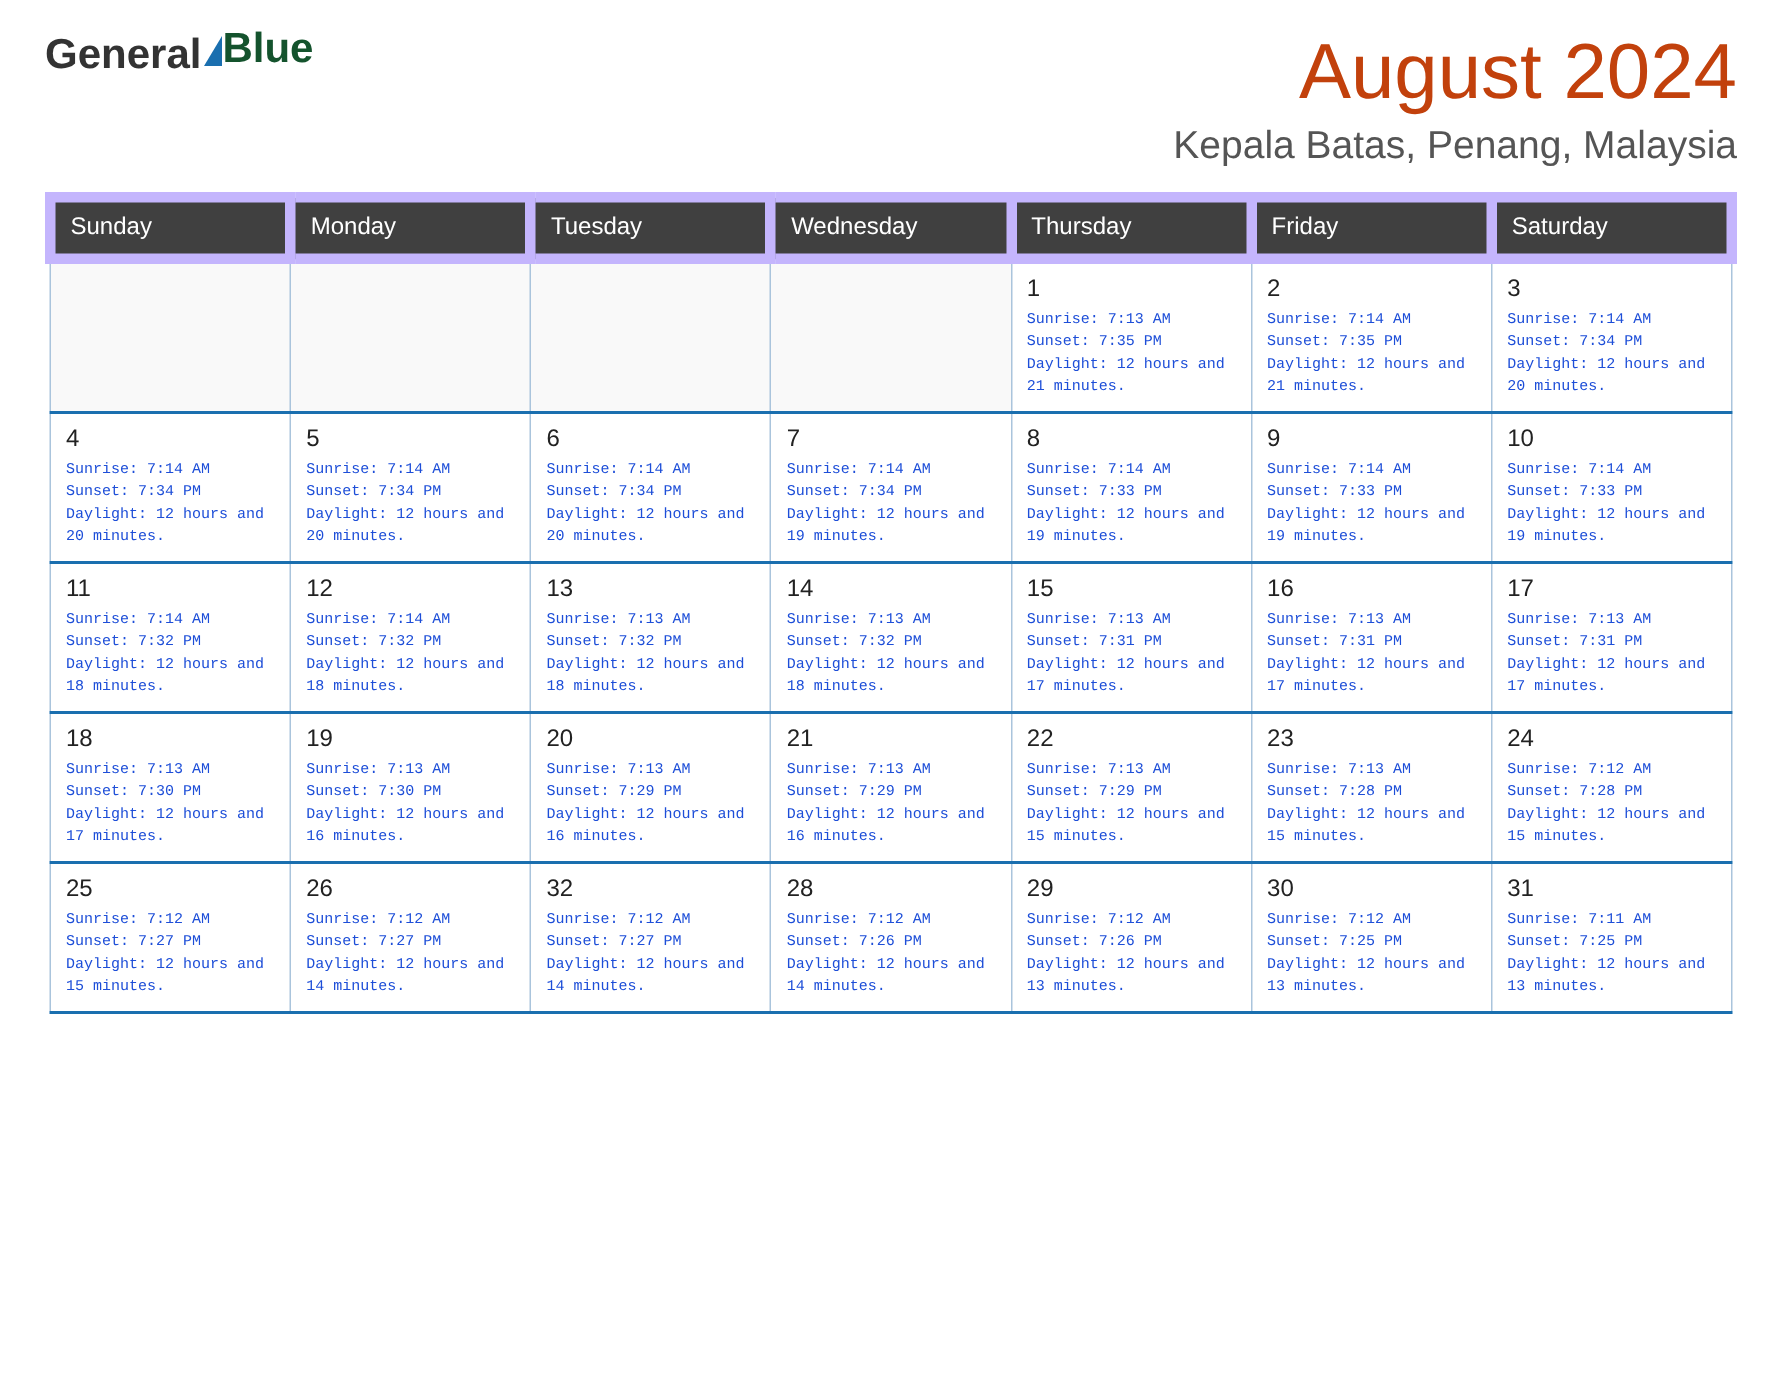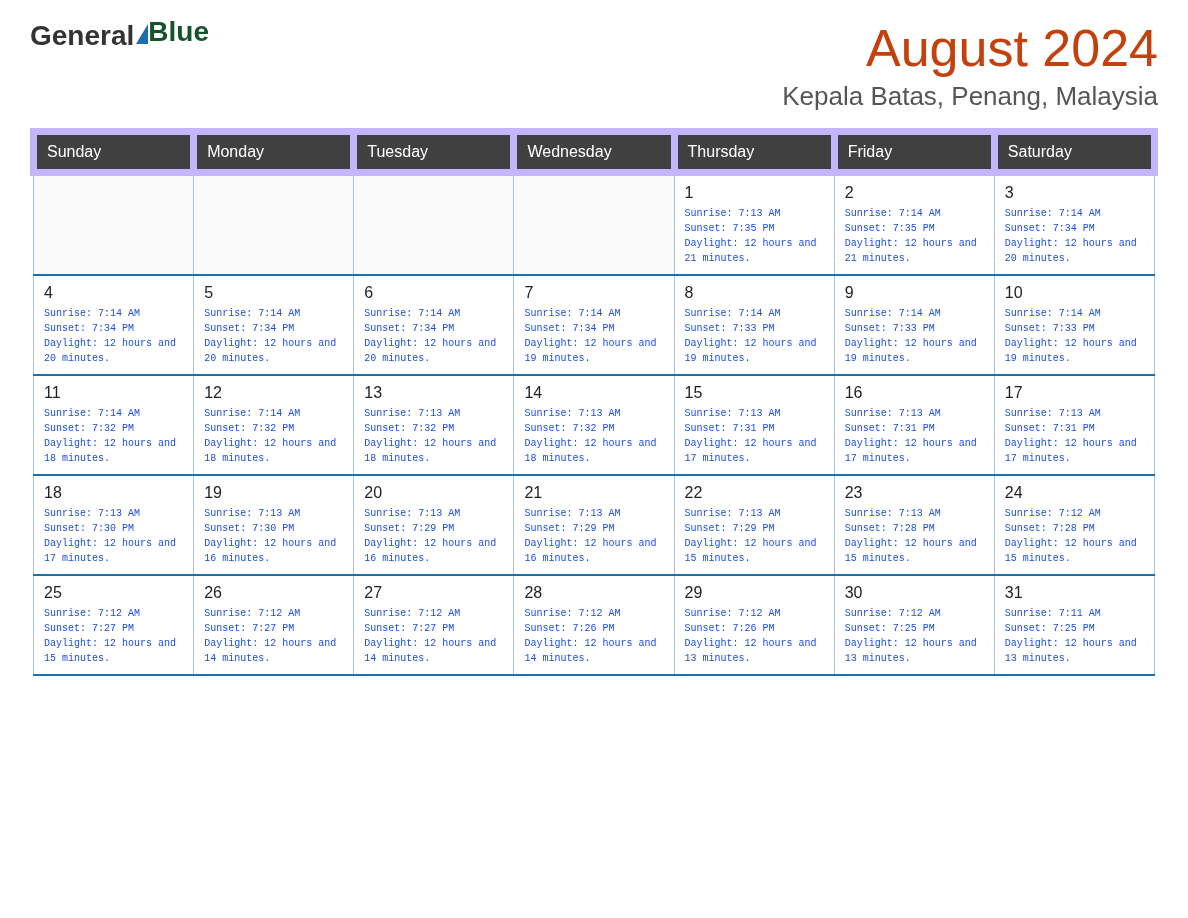--- a/index.html
+++ b/index.html
@@ -246,21 +246,21 @@
       <tr>
         <td>
           <span class="day-number">25</span>
           <div class="day-info">Sunrise: 7:12 AM<br>Sunset: 7:27 PM<br>Daylight: 12 hours and 15 minutes.</div>
         </td>
         <td>
           <span class="day-number">26</span>
           <div class="day-info">Sunrise: 7:12 AM<br>Sunset: 7:27 PM<br>Daylight: 12 hours and 14 minutes.</div>
         </td>
         <td>
-          <span class="day-number">27</span>
+          <span class="day-number">32</span>
           <div class="day-info">Sunrise: 7:12 AM<br>Sunset: 7:27 PM<br>Daylight: 12 hours and 14 minutes.</div>
         </td>
         <td>
           <span class="day-number">28</span>
           <div class="day-info">Sunrise: 7:12 AM<br>Sunset: 7:26 PM<br>Daylight: 12 hours and 14 minutes.</div>
         </td>
         <td>
           <span class="day-number">29</span>
           <div class="day-info">Sunrise: 7:12 AM<br>Sunset: 7:26 PM<br>Daylight: 12 hours and 13 minutes.</div>
         </td>

